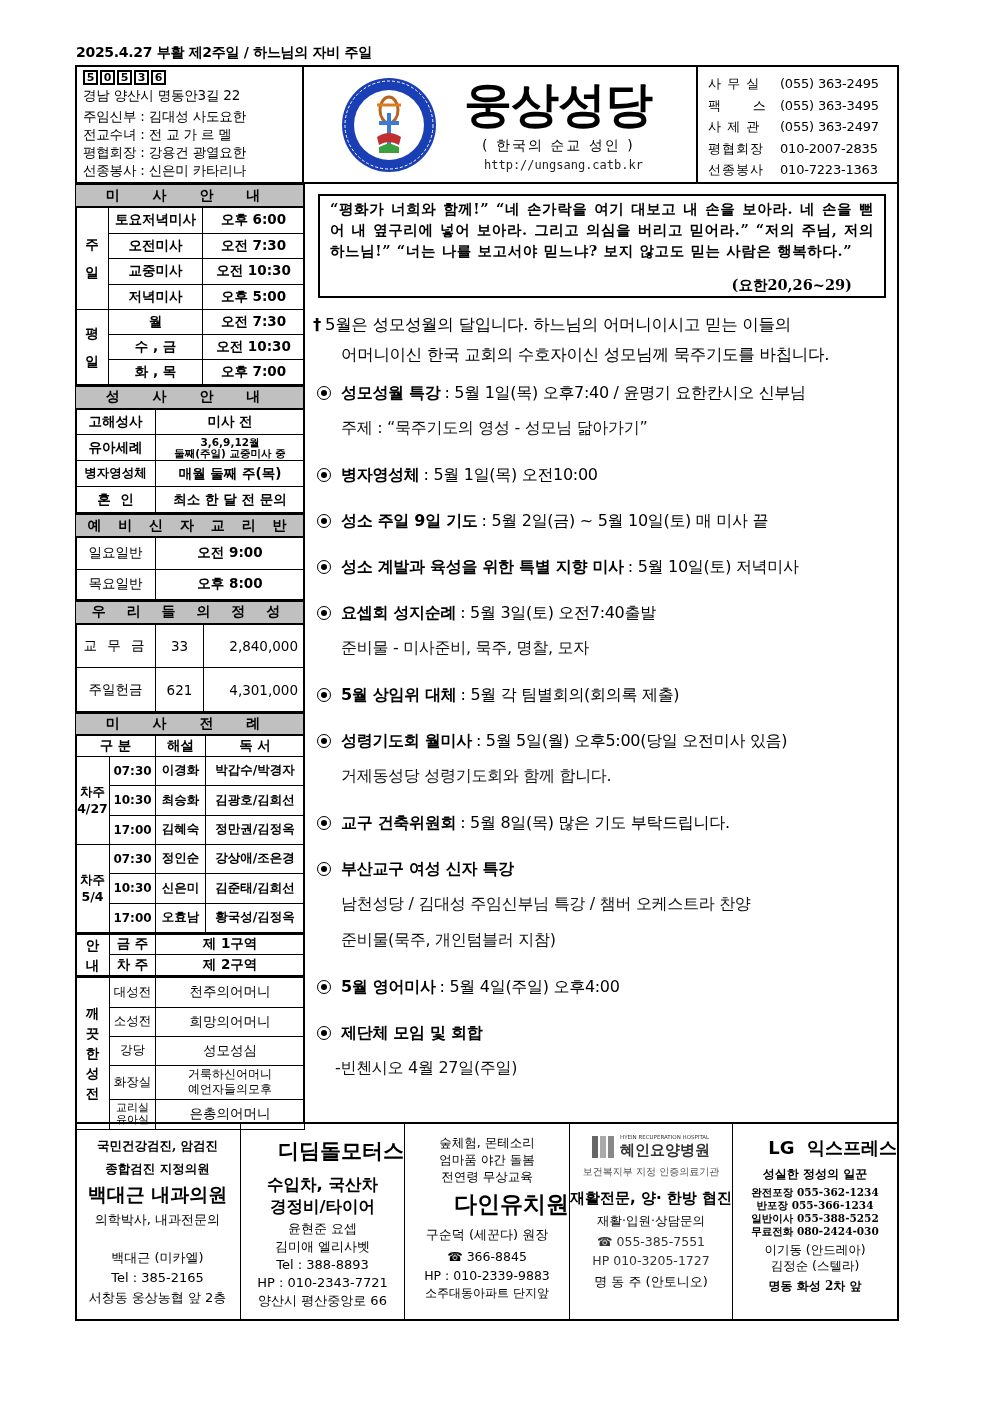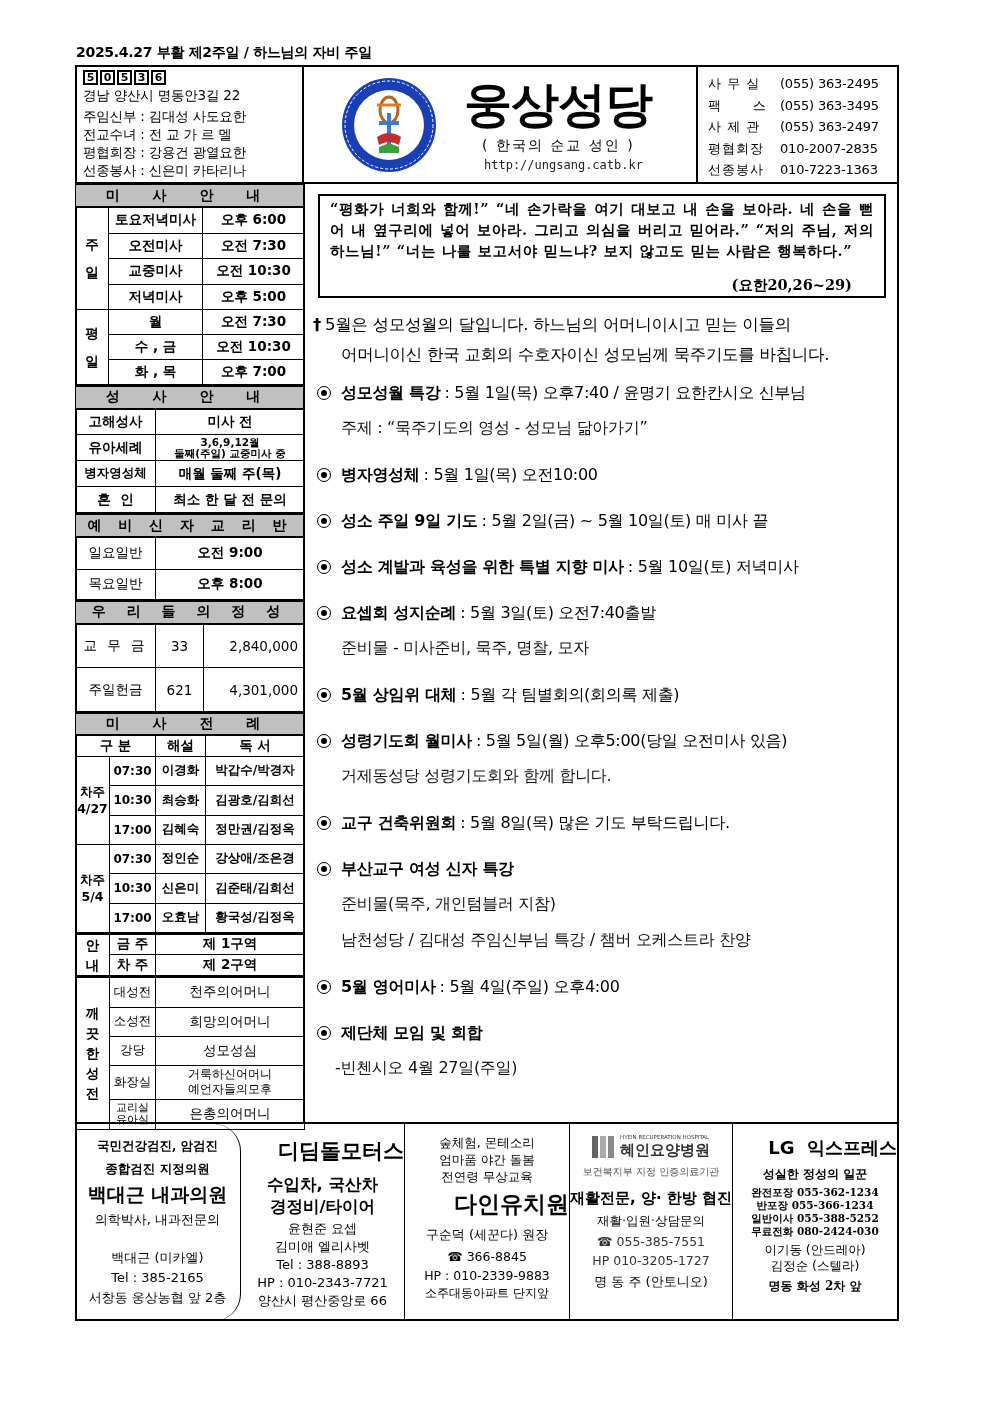--- a/index.html
+++ b/index.html
@@ -55,21 +55,21 @@
   .bullet::after { content: ""; position: absolute; left: 2.5px; top: 2.5px; width: 6px; height: 6px; background: #000; border-radius: 50%; }
   .item-title { font-weight: bold; margin-right: 4px; }
   .item-sub { font-size: 16px; line-height: 36px; padding-left: 28px; color: #111; white-space: nowrap; letter-spacing: -0.3px; }
   .gap { height: 10px; }
 
   
   #ads { left: 75px; top: 1122px; width: 824px; height: 199px; border-top: 2px solid #000; display: flex; }
   .ad { border-right: 1.5px solid #000; height: 100%; text-align: center; padding-top: 10px; overflow: hidden; }
   .ad:last-child { border-right: none; }
   .ad div { white-space: nowrap; }
-  #ad1 { width: 166px; border-radius: 27px; }
+  #ad1 { width: 166px; }
   #ad2 { width: 164px; }
   #ad3 { width: 165px; }
   #ad4 { width: 163px; }
   #ad5 { width: 164px; }
   .f13 { font-size: 13px; line-height: 20px; }
   .f12 { font-size: 12.5px; line-height: 19px; }
   .f11 { font-size: 12px; line-height: 17px; }
   .big { font-size: 21px; font-weight: bold; line-height: 34px; text-align: right; }
   .mid { font-size: 16.5px; font-weight: bold; line-height: 22px; }
   .b { font-weight: bold; }
@@ -460,22 +460,22 @@
         <span class="item-title">교구 건축위원회</span>
         <span>: 5월 8일(목) 많은 기도 부탁드립니다.</span>
       </div>
   </div>
   <div class="gap"></div>
   <div class="item">
     <div class="item-main">
         <span class="bullet"></span>
         <span class="item-title">부산교구 여성 신자 특강</span>
       </div>
+    <div class="item-sub">남천성당 / 김대성 주임신부님 특강 / 챔버 오케스트라 찬양</div>
     <div class="item-sub">준비물(묵주, 개인텀블러 지참)</div>
-    <div class="item-sub">남천성당 / 김대성 주임신부님 특강 / 챔버 오케스트라 찬양</div>
   </div>
   <div class="gap"></div>
   <div class="item">
     <div class="item-main">
         <span class="bullet"></span>
         <span class="item-title">5월 영어미사</span>
         <span>: 5월 4일(주일) 오후4:00</span>
       </div>
   </div>
   <div class="gap"></div>

